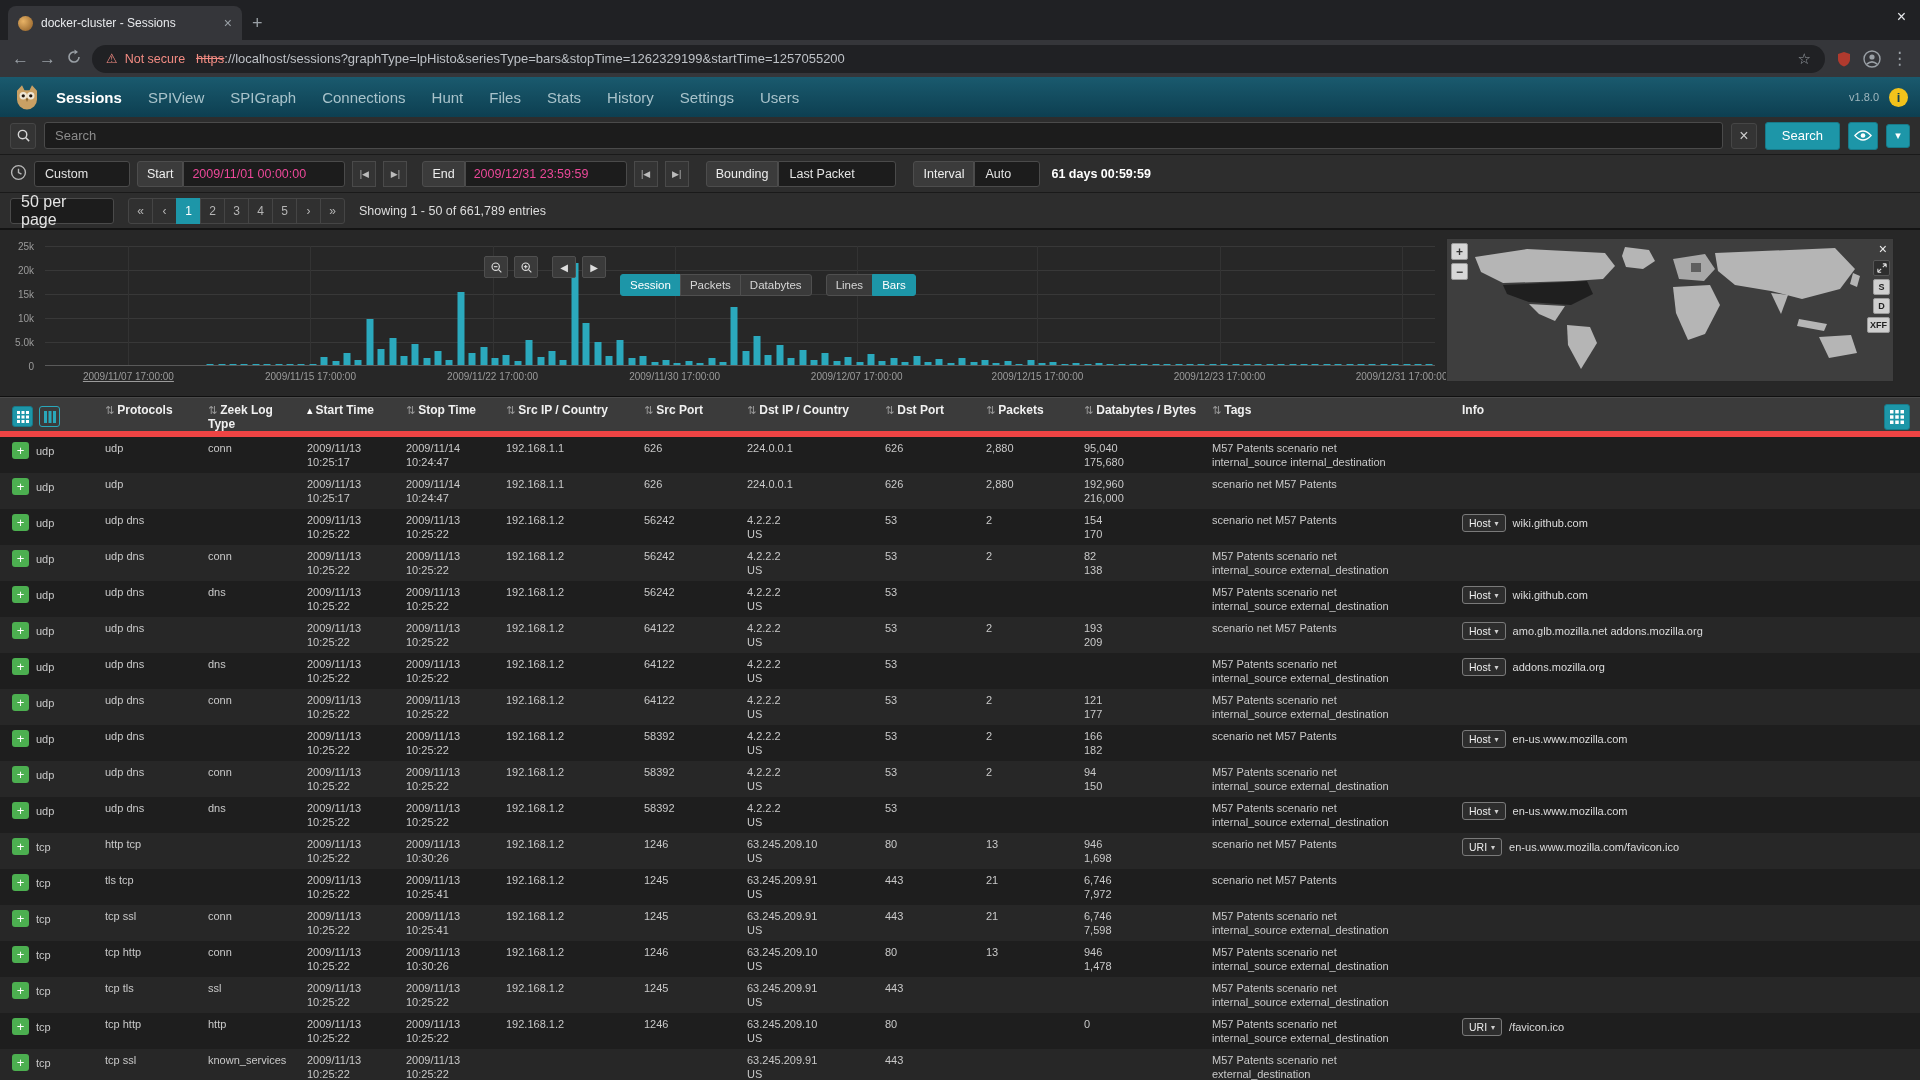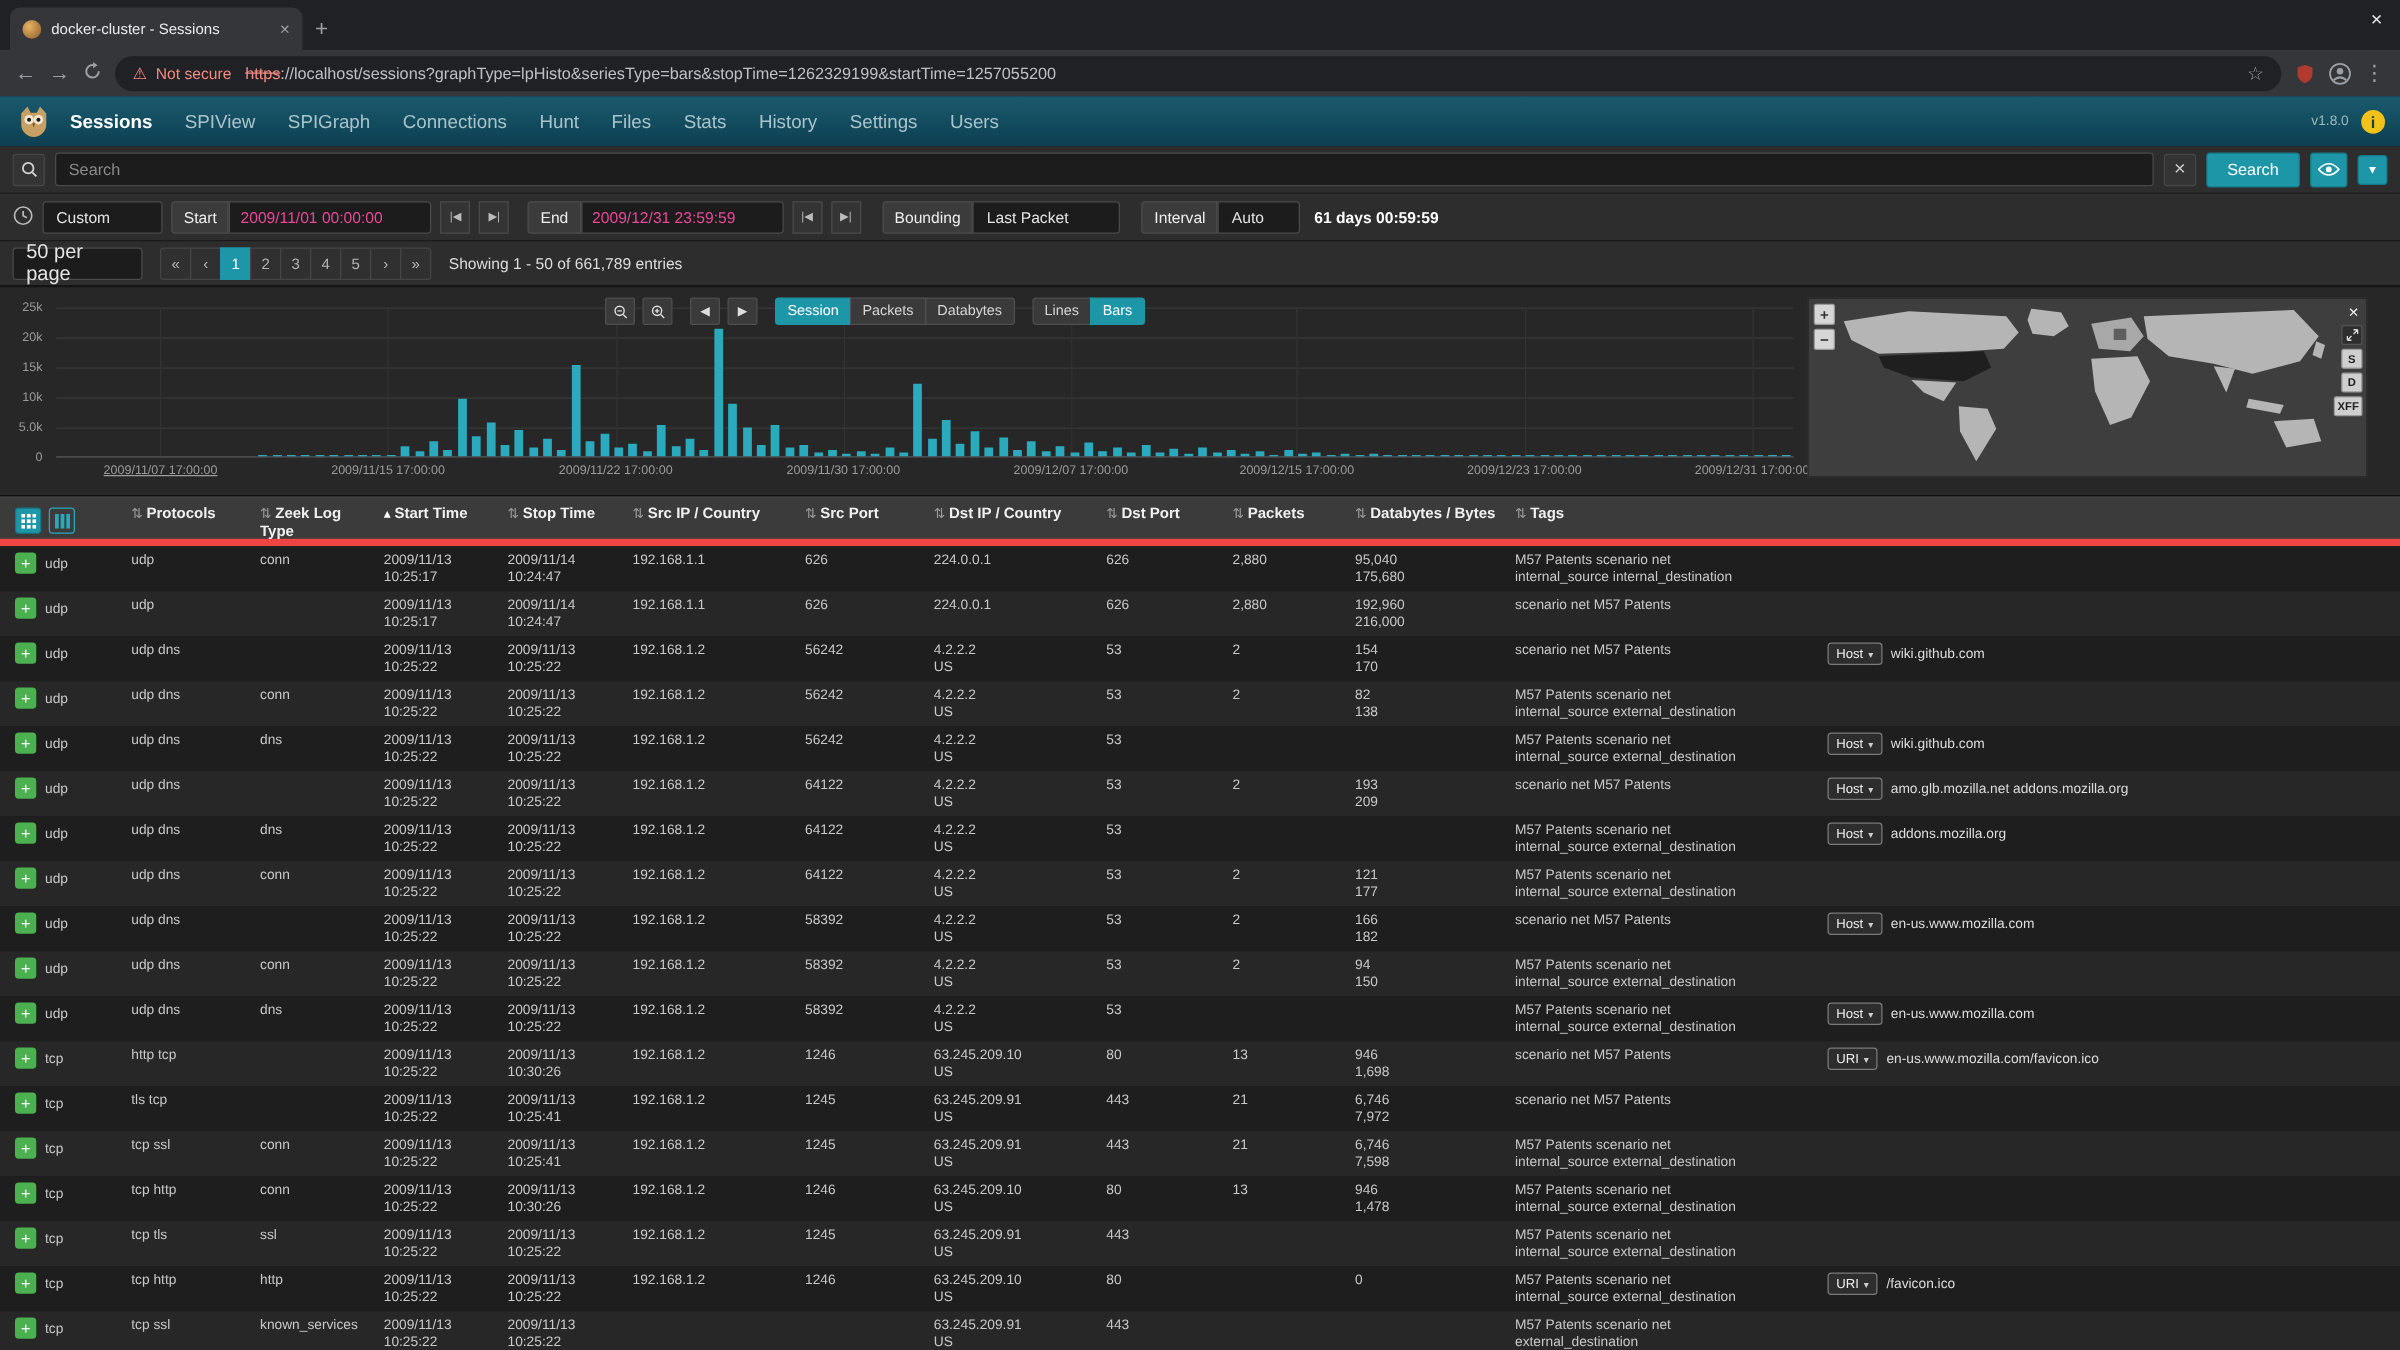--- a/index.html
+++ b/index.html
@@ -68,21 +68,21 @@
   .hgrid { position:absolute; left:0; right:0; height:1px; background:#383838; }
   .vgrid { position:absolute; top:0; bottom:0; width:1px; background:#333; }
   .bar { position:absolute; bottom:0; width:7px; transform:translateX(-50%); background:#2ba9bd; }
   #ylabels { position:absolute; left:0; top:16px; width:38px; height:120px; }
   .yl { position:absolute; right:4px; transform:translateY(-50%); color:#9b9b9b; font-size:10px; }
   #xlabels { position:absolute; left:45px; top:141px; width:1390px; height:16px; }
   .xl { position:absolute; transform:translateX(-50%); color:#9b9b9b; font-size:10px; white-space:nowrap; }
   .graph-controls { position:absolute; left:484px; top:8px; display:flex; align-items:center; gap:6px; z-index:3; }
   .gbtn { width:24px; height:22px; background:#3a3a3a; border:1px solid #4f4f4f; border-radius:2px; color:#ddd; font-size:10px; display:flex; align-items:center; justify-content:center; cursor:pointer; }
   .btn-group { display:flex; margin-left:8px; }
-  .tg { height:22px; padding:0 9px; background:#3a3a3a; border:1px solid #4f4f4f; color:#d6d6d6; font-size:11.5px; display:flex; align-items:center; margin-left:-1px; cursor:pointer; }
+  .tg { height:22px; padding:0 9px; background:#3a3a3a; border:1px solid #4f4f4f; color:#d6d6d6; font-size:11.5px; display:flex; align-items:center; margin-left:-1px; cursor:pointer;margin-top:36px; }
   .btn-group .tg:first-child { border-radius:3px 0 0 3px; margin-left:0; }
   .btn-group .tg:last-child { border-radius:0 3px 3px 0; }
   .tg.active { background:#1d96a8; border-color:#1d96a8; color:#fff; }
 
   .map { position:absolute; right:26px; top:8px; width:448px; height:144px; background:#3e3e3e; border:1px solid #262626; z-index:4; }
   .map svg { display:block; }
   .map-zoom { position:absolute; left:4px; top:4px; display:flex; flex-direction:column; gap:3px; }
   .mzb { width:17px; height:17px; background:#d6d6d6; border:1px solid #9b9b9b; color:#333; font-size:12px; font-weight:bold; display:flex; align-items:center; justify-content:center; border-radius:2px; cursor:pointer; }
   .map-right { position:absolute; right:3px; top:2px; display:flex; flex-direction:column; gap:3px; align-items:flex-end; }
   .map-x { color:#eee; font-size:14px; cursor:pointer; padding:0 3px; }
@@ -481,20 +481,35 @@
         <div class="th"><span class="sort-ico">⇅</span><span class="th-label">Zeek Log Type</span></div>
         <div class="th"><span class="sort-ico asc">▴</span><span class="th-label">Start Time</span></div>
         <div class="th"><span class="sort-ico">⇅</span><span class="th-label">Stop Time</span></div>
         <div class="th"><span class="sort-ico">⇅</span><span class="th-label">Src IP / Country</span></div>
         <div class="th"><span class="sort-ico">⇅</span><span class="th-label">Src Port</span></div>
         <div class="th"><span class="sort-ico">⇅</span><span class="th-label">Dst IP / Country</span></div>
         <div class="th"><span class="sort-ico">⇅</span><span class="th-label">Dst Port</span></div>
         <div class="th"><span class="sort-ico">⇅</span><span class="th-label">Packets</span></div>
         <div class="th"><span class="sort-ico">⇅</span><span class="th-label">Databytes / Bytes</span></div>
         <div class="th"><span class="sort-ico">⇅</span><span class="th-label">Tags</span></div>
+        <div class="th"><span class="th-label">Info</span><span class="grid-btn-right">
+            <svg width="14" height="14" viewBox="0 0 12 12">
+              <g fill="#fff">
+                <rect x="0" y="0" width="3" height="3"></rect>
+                <rect x="4.5" y="0" width="3" height="3"></rect>
+                <rect x="9" y="0" width="3" height="3"></rect>
+                <rect x="0" y="4.5" width="3" height="3"></rect>
+                <rect x="4.5" y="4.5" width="3" height="3"></rect>
+                <rect x="9" y="4.5" width="3" height="3"></rect>
+                <rect x="0" y="9" width="3" height="3"></rect>
+                <rect x="4.5" y="9" width="3" height="3"></rect>
+                <rect x="9" y="9" width="3" height="3"></rect>
+              </g>
+            </svg>
+          </span></div>
       </div>
     <div id="tbody">
         <div class="tr">
     <div class="td c-exp">
       <button class="plus-btn">+</button>
       <span class="row-proto">udp</span>
     </div>
     <div class="td">udp</div>
     <div class="td">conn</div>
     <div class="td pre">2009/11/13

